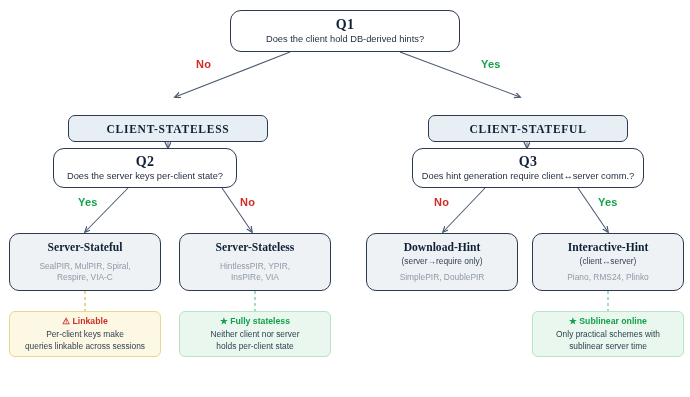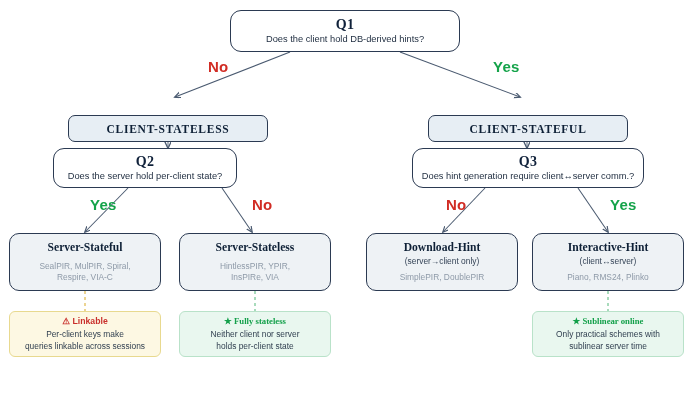--- a/index.html
+++ b/index.html
@@ -90,25 +90,24 @@
     margin-top: 1px;
   }
   .t-schemes {
     font-size: 8.4px;
     color: #8e9aa8;
     line-height: 1.32;
     margin-top: 6px;
   }
   .edge-label {
     position: absolute;
-    font-size: 15px;
+    font-size: 11px;
     font-weight: bold;
     letter-spacing: .2px;
     white-space: nowrap;
-    margin-left: 12px;
   }
   .edge-label.no { color: #d12c24; }
   .edge-label.yes { color: #15a34a; }
 
   .note {
     position: absolute;
     box-sizing: border-box;
     border-radius: 6px;
     border: 1px solid #4d7c0f;
     display: flex;
@@ -126,21 +125,21 @@
     background: #e9f7ef;
     border-color: #b9e2c9;
   }
   .note-title {
     font-size: 8.7px;
     font-weight: bold;
     line-height: 1.2;
     margin-bottom: 3px;
   }
   .note.warn .note-title { color: #c9302c; }
-  .note.good .note-title { color: #13a04a; font-family: Liberation Serif, serif; }
+  .note.good .note-title { color: #13a04a; }
   .note-body {
     font-size: 8.4px;
     color: #2f3e4f;
     line-height: 1.35;
   }
 </style>
 </head>
 <body>
 
 <div id="canvas">
@@ -184,21 +183,21 @@
   <div class="node state" style="left:68px; top:94px; width:200px; height:27px;">
     <div class="state-label">CLIENT-STATELESS</div>
   </div>
 
   <div class="node state" style="left:428px; top:94px; width:200px; height:27px;">
     <div class="state-label">CLIENT-STATEFUL</div>
   </div>
 
   <div class="node question" style="left:53px; top:148px; width:184px; height:40px;">
     <div class="q-title">Q2</div>
-    <div class="q-sub">Does the server hold per-client state?</div>
+    <div class="q-sub">Does the server keys per-client state?</div>
   </div>
 
   <div class="node question" style="left:412px; top:148px; width:232px; height:40px;">
     <div class="q-title">Q3</div>
     <div class="q-sub">Does hint generation require client↔server comm.?</div>
   </div>
 
   <div class="edge-label yes" style="left:78px; top:196px;">Yes</div>
   <div class="edge-label no" style="left:240px; top:196px;">No</div>
   <div class="edge-label no" style="left:434px; top:196px;">No</div>
@@ -211,21 +210,21 @@
   </div>
 
   <div class="node terminal" style="left:179px; top:233px; width:152px; height:58px;">
     <div class="t-title">Server-Stateless</div>
     <div class="t-schemes" style="white-space:pre-line;">HintlessPIR, YPIR,
 InsPIRe, VIA</div>
   </div>
 
   <div class="node terminal" style="left:366px; top:233px; width:152px; height:58px;">
     <div class="t-title">Download-Hint</div>
-    <div class="t-mode">(server→client only)</div>
+    <div class="t-mode">(server→require only)</div>
     <div class="t-schemes" style="white-space:pre-line;">SimplePIR, DoublePIR</div>
   </div>
 
   <div class="node terminal" style="left:532px; top:233px; width:152px; height:58px;">
     <div class="t-title">Interactive-Hint</div>
     <div class="t-mode">(client↔server)</div>
     <div class="t-schemes" style="white-space:pre-line;">Piano, RMS24, Plinko</div>
   </div>
 
   <div class="note warn" style="left:9px; top:311px; width:152px; height:46px;">

